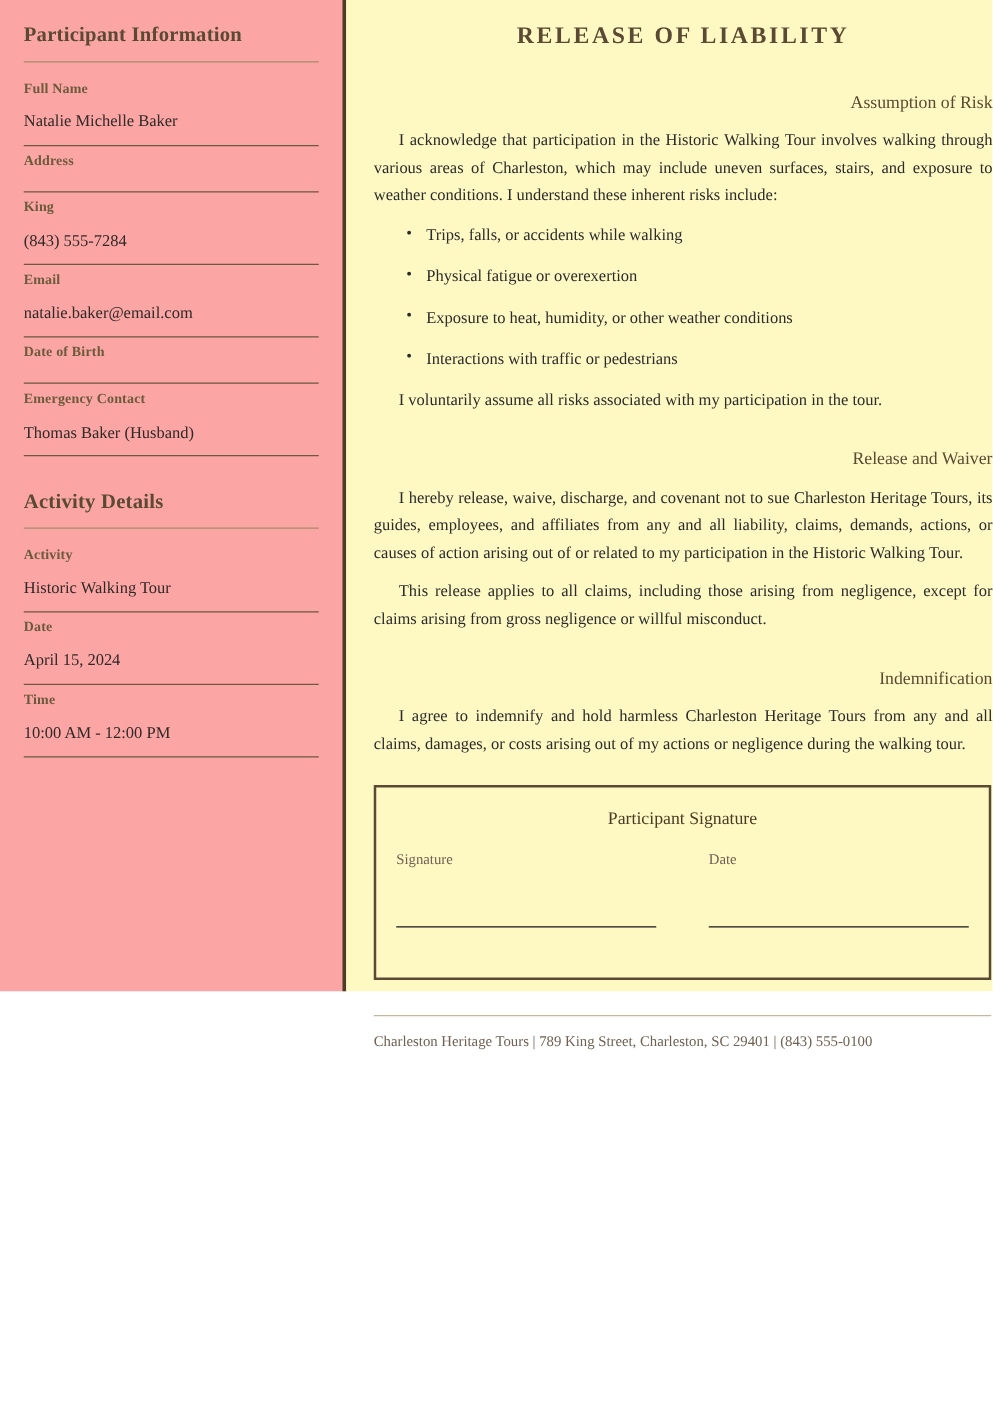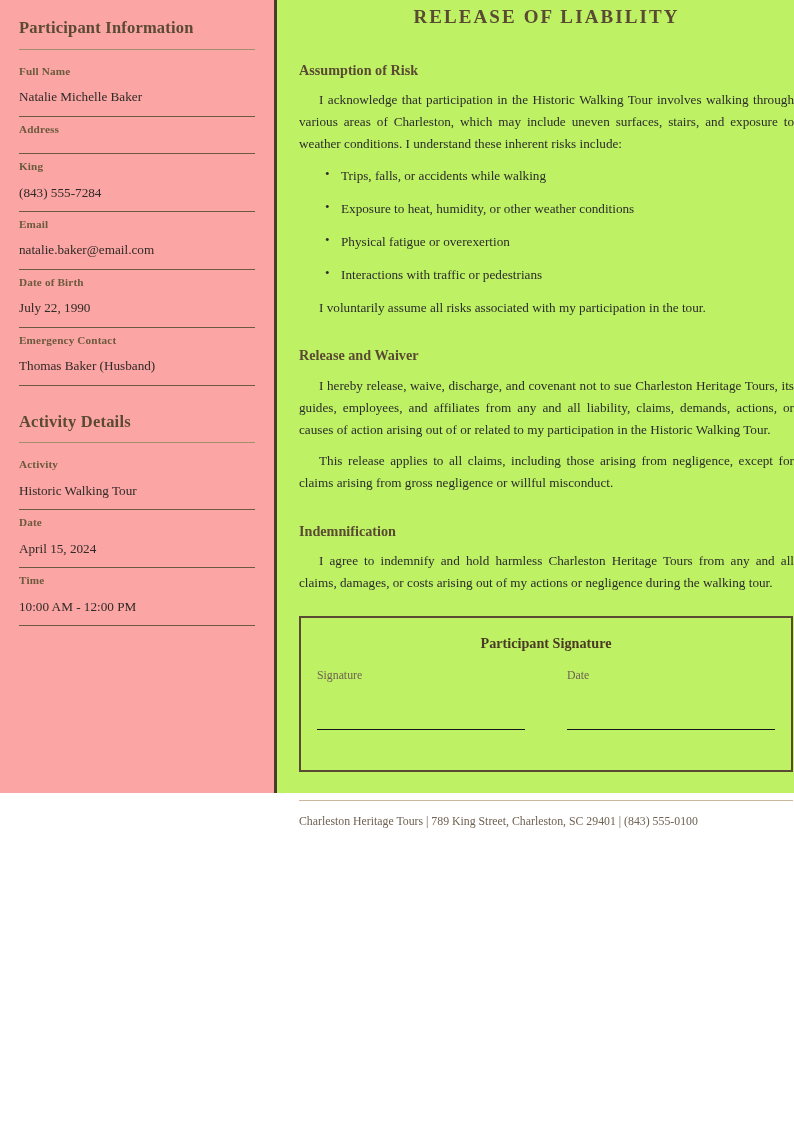--- a/index.html
+++ b/index.html
@@ -71,42 +71,43 @@
     font-size: 13.2px;
     color: #2e2a25;
     line-height: 1.55;
     margin: 0;
   }
 
   
   .main {
     flex: 1;
     box-sizing: border-box;
-    padding: 0 0 0 22px;
-    background: #bef264;
+    padding: 12px 0 0 22px;
+    background: #fef9c3;
     position: relative;
   }
 
   .doc-title {
     text-align: center;
     font-size: 19px;
     font-weight: bold;
     color: #5a4a33;
     letter-spacing: 2.1px;
     margin: 3px 0 0 0;
     padding-top: 2px;
     line-height: 1.3;
   }
 
   .sec-heading {
     font-size: 14.2px;
-    font-weight: bold;
+    font-weight: normal;
     color: #5a4a33;
     margin: 27px 0 10px 0;
     line-height: 1.3;
+    text-align: right;
   }
 
   .sec-heading.first {
     margin-top: 31px;
   }
 
   p.body-text {
     font-size: 13.2px;
     line-height: 1.68;
     color: #2b2b2b;
@@ -141,21 +142,21 @@
   .sig-box {
     border: 2px solid #5a4a33;
     margin: 22px 1px 0 0;
     padding: 14px 16px 16px 16px;
     box-sizing: border-box;
   }
 
   .sig-title {
     text-align: center;
     font-size: 14.2px;
-    font-weight: bold;
+    font-weight: normal;
     color: #4a3a24;
     margin: 3px 0 16px 0;
   }
 
   .sig-row {
     display: flex;
     gap: 42px;
   }
 
   .sig-cell {
@@ -216,21 +217,20 @@
           <div class="field-value">(843) 555-7284</div>
         </div>
 
         <div class="field">
           <div class="field-label">Email</div>
           <div class="field-value">natalie.baker@email.com</div>
         </div>
 
         <div class="field">
           <div class="field-label">Date of Birth</div>
-          <div class="field-value">July 22, 1990</div>
         </div>
 
         <div class="field">
           <div class="field-label">Emergency Contact</div>
           <div class="field-value">Thomas Baker (Husband)</div>
         </div>
       </section>
 
       <section class="side-section">
         <h2 class="side-heading">Activity Details</h2>
@@ -255,22 +255,22 @@
 
     <main class="main">
 
       <h1 class="doc-title">RELEASE OF LIABILITY</h1>
 
       <h2 class="sec-heading first">Assumption of Risk</h2>
       <p class="body-text">I acknowledge that participation in the Historic Walking Tour involves walking through various areas of Charleston, which may include uneven surfaces, stairs, and exposure to weather conditions. I understand these inherent risks include:</p>
 
       <ul class="risk-list">
         <li>Trips, falls, or accidents while walking</li>
+        <li>Physical fatigue or overexertion</li>
         <li>Exposure to heat, humidity, or other weather conditions</li>
-        <li>Physical fatigue or overexertion</li>
         <li>Interactions with traffic or pedestrians</li>
       </ul>
 
       <p class="body-text">I voluntarily assume all risks associated with my participation in the tour.</p>
 
       <h2 class="sec-heading">Release and Waiver</h2>
       <p class="body-text">I hereby release, waive, discharge, and covenant not to sue Charleston Heritage Tours, its guides, employees, and affiliates from any and all liability, claims, demands, actions, or causes of action arising out of or related to my participation in the Historic Walking Tour.</p>
       <p class="body-text">This release applies to all claims, including those arising from negligence, except for claims arising from gross negligence or willful misconduct.</p>
 
       <h2 class="sec-heading">Indemnification</h2>

